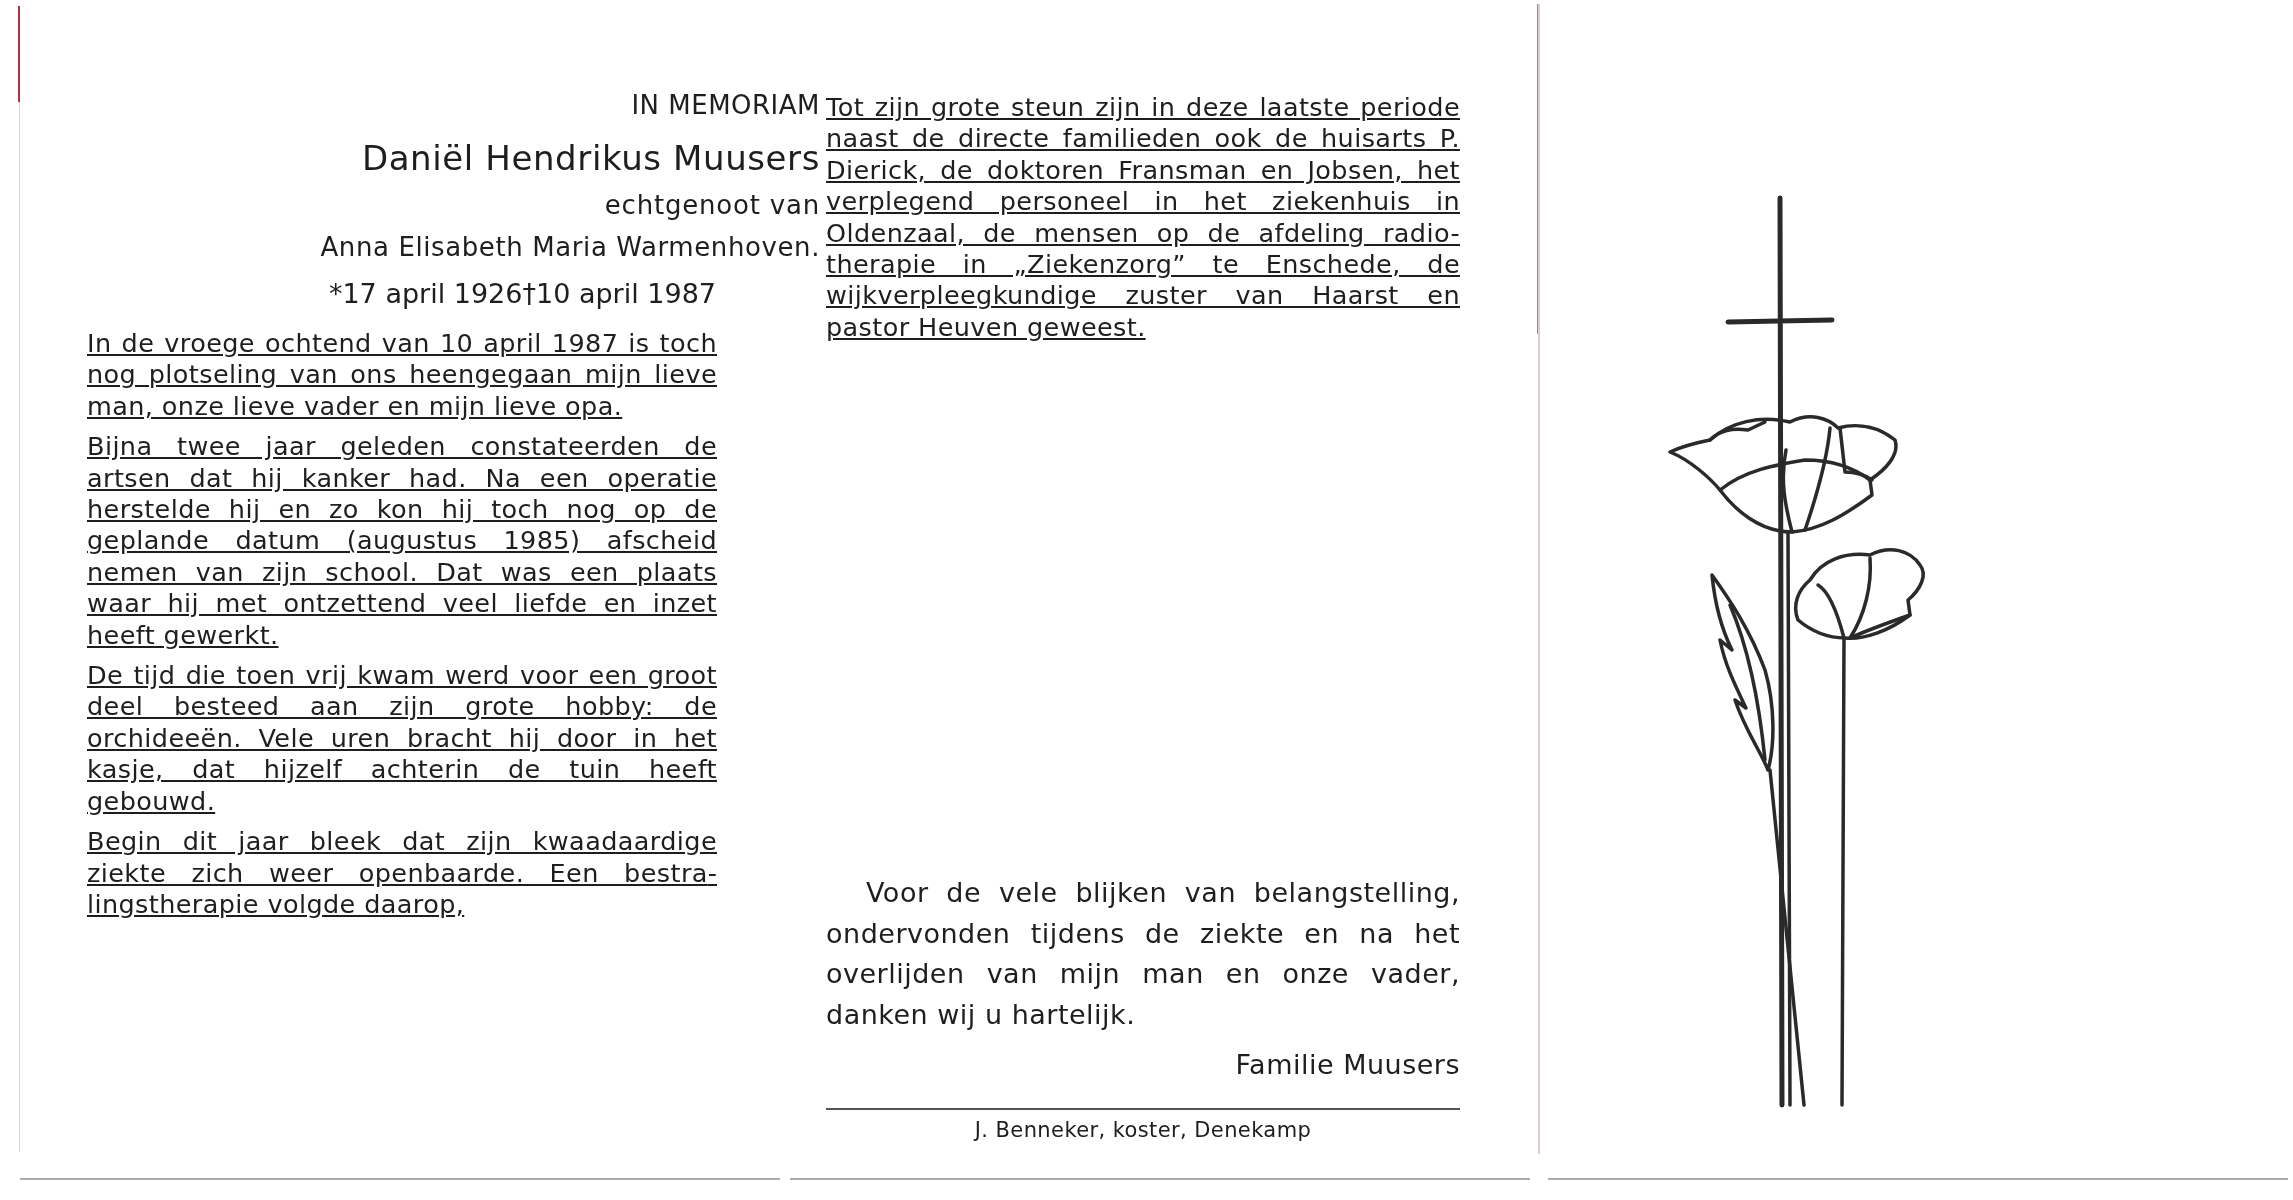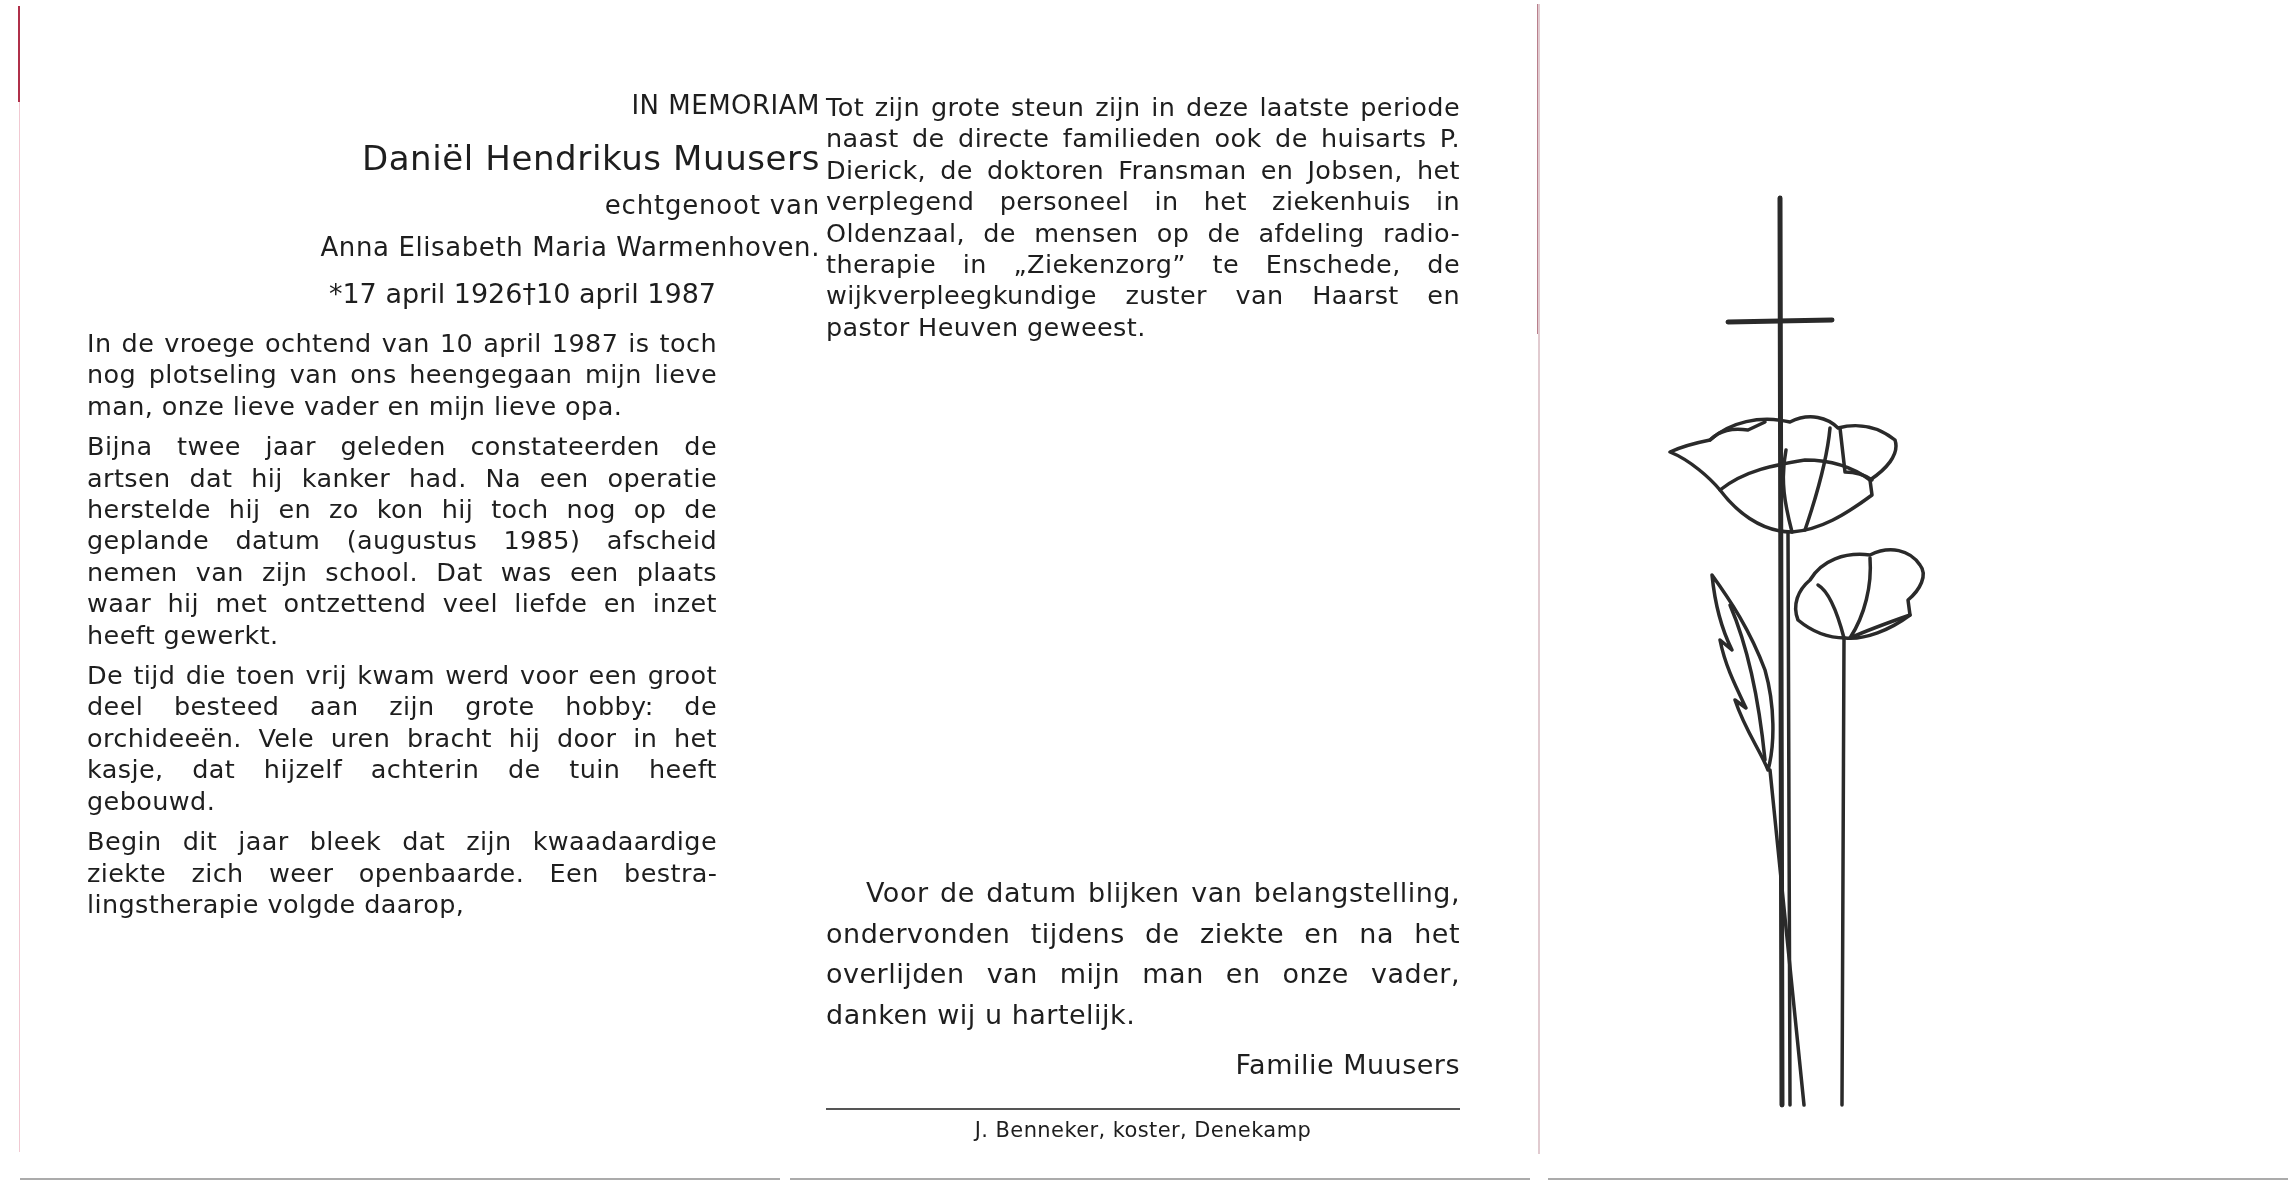--- a/index.html
+++ b/index.html
@@ -9,21 +9,21 @@
   .red-edge { left:18px; top:6px; width:2px; height:96px; background:#b0304a; }
   .red-edge2 { left:19px; top:102px; width:1px; height:1050px; background:#f1c9d2; }
   .divider { left:1538px; top:4px; width:2px; height:1150px; background:#c8a0aa; opacity:.55; }
   .divider-dark { left:1537px; top:4px; width:1px; height:330px; background:#8a2a40; opacity:.6; }
   .header { left:60px; width:760px; text-align:right; }
   .h-mem { top:90px; font-size:26px; letter-spacing:.5px; }
   .h-name { top:138px; font-size:34px; letter-spacing:.6px; }
   .h-ech { top:190px; font-size:26px; letter-spacing:.8px; }
   .h-spouse { top:232px; font-size:26px; letter-spacing:.6px; }
   .dates { top:278px; left:84px; width:632px; font-size:27px; display:flex; justify-content:flex-end; }
-  .col { font-size:25.5px; line-height:31.4px; text-align:justify; letter-spacing:.4px; }
+  .col { font-size:25.5px; line-height:31.4px; text-align:justify; letter-spacing:.4px;text-decoration:underline; }
   .col p { margin:0 0 9px 0; }
   .col-left { left:87px; top:328px; width:630px; }
   .col-mid { left:826px; top:92px; width:634px; }
   .thanks { left:826px; top:873px; width:634px; font-size:27px; line-height:40.5px; text-align:justify; letter-spacing:.5px; }
   .thanks p { margin:0; text-indent:40px; }
   .sign { left:826px; top:1049px; width:634px; text-align:right; font-size:27px; letter-spacing:.5px; }
   .rule-mid { left:826px; top:1108px; width:634px; height:2px; background:#555; }
   .printer { left:826px; top:1118px; width:634px; text-align:center; font-size:21px; letter-spacing:.4px; }
   .bottom-line { top:1178px; height:2px; background:#888; opacity:.7; }
   svg.art { left:1560px; top:160px; }
@@ -51,21 +51,21 @@
   <p>Bijna twee jaar geleden constateerden de artsen dat hij kanker had. Na een operatie herstelde hij en zo kon hij toch nog op de geplande datum (augustus 1985) afscheid nemen van zijn school. Dat was een plaats waar hij met ontzettend veel liefde en in­zet heeft gewerkt.</p>
   <p>De tijd die toen vrij kwam werd voor een groot deel besteed aan zijn grote hobby: de orchideeën. Vele uren bracht hij door in het kasje, dat hijzelf achterin de tuin heeft gebouwd.</p>
   <p>Begin dit jaar bleek dat zijn kwaadaardige ziekte zich weer openbaarde. Een bestra­lingstherapie volgde daarop,</p>
 </div>
 
 <div class="abs col col-mid">
   <p>Tot zijn grote steun zijn in deze laatste periode naast de directe familieden ook de huisarts P. Dierick, de doktoren Fransman en Jobsen, het verplegend personeel in het ziekenhuis in Oldenzaal, de mensen op de afdeling radio-therapie in „Ziekenzorg” te Enschede, de wijkverpleegkundige zuster van Haarst en pastor Heuven geweest.</p>
 </div>
 
 <div class="abs thanks">
-  <p>Voor de datum blijken van belangstelling, ondervonden tijdens de ziekte en na het overlijden van mijn man en onze vader, danken wij u hartelijk.</p>
+  <p>Voor de vele blijken van belangstelling, ondervonden tijdens de ziekte en na het overlijden van mijn man en onze vader, danken wij u hartelijk.</p>
 </div>
 <div class="abs sign">Familie Muusers</div>
 <div class="abs rule-mid"></div>
 <div class="abs printer">J. Benneker, koster, Denekamp</div>
 
 <div class="abs bottom-line" style="left:20px;width:760px"></div>
 <div class="abs bottom-line" style="left:790px;width:740px"></div>
 <div class="abs bottom-line" style="left:1548px;width:740px"></div>
 
 <svg class="abs art" width="380" height="960" viewBox="0 0 380 960" fill="none" stroke="#2a2a2a" stroke-width="3.5" stroke-linejoin="round" stroke-linecap="round">

